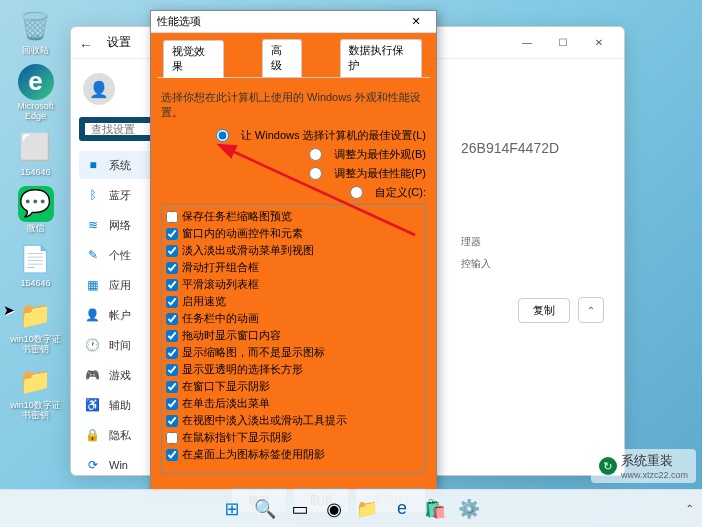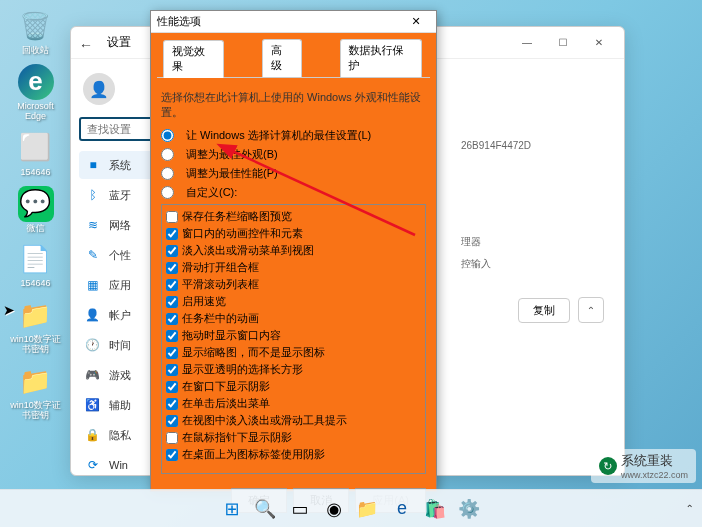--- a/index.html
+++ b/index.html
@@ -15,45 +15,45 @@
 .settings-window { position: absolute; left: 70px; top: 26px; width: 555px; height: 450px; background: #fff; border: 1px solid #ccc; border-radius: 6px; box-shadow: 0 4px 20px rgba(0,0,0,.15); }
 .sw-titlebar { height: 32px; display: flex; align-items: center; padding: 0 8px; border-bottom: 1px solid #eee; }
 .sw-back { width: 20px; font-size: 14px; color: #333; }
 .sw-title { font-size: 12px; margin-left: 8px; flex: 1; }
 .sw-controls { display: flex; gap: 2px; }
 .sw-btn { width: 34px; height: 24px; display: flex; align-items: center; justify-content: center; font-size: 10px; color: #555; }
 .sw-body { display: flex; height: calc(100% - 32px); }
 .sw-sidebar { width: 150px; padding: 14px 8px 8px 8px; border-right: 1px solid #eee; }
 .sw-user { display: flex; align-items: center; gap: 8px; margin-bottom: 12px; padding-left: 4px; }
 .sw-avatar { width: 32px; height: 32px; border-radius: 50%; background: #ddd; display:flex;align-items:center;justify-content:center;color:#777;font-size:16px; }
-.sw-search { width: 100%; height: 24px; font-size: 11px; padding: 0 6px; border: 2px solid #0c4a6e; border-radius: 3px; margin-bottom: 10px; }
+.sw-search { width: 100%; height: 24px; font-size: 11px; padding: 0 6px; border: 6px solid #0c4a6e; border-radius: 3px; margin-bottom: 10px; }
 .sw-navitem { display: flex; align-items: center; gap: 8px; padding: 6px 6px; font-size: 11px; color: #333; border-radius: 4px; margin-bottom: 2px; }
 .sw-navitem.active { background: #eaf3fb; }
 .sw-navicon { width: 16px; height: 16px; display:flex;align-items:center;justify-content:center;font-size:12px;color:#0078d4; }
 .sw-main { flex:1; padding: 14px 16px; overflow: hidden; }
 .sw-breadcrumb { font-size: 11px; color:#666; margin-bottom: 6px; }
 .sw-h1 { font-size: 18px; font-weight: 600; margin-bottom: 10px; }
-.sw-devid { font-size: 10px; color:#666; position:absolute; left:390px; top:113px; }
+.sw-devid { font-size: 14px; color:#666; position:absolute; left:390px; top:113px; }
 .sw-cpu { font-size: 10px; color:#666; position:absolute; left:390px; top:208px; }
 .sw-pen { font-size: 10px; color:#666; position:absolute; left:390px; top:230px; }
 .sw-copy-row { position:absolute; right: 20px; top: 270px; display:flex; align-items:center; gap:8px; }
 .sw-copy { font-size: 11px; padding: 4px 14px; border:1px solid #ccc; border-radius:4px; background:#fff; }
 .sw-chev { width:26px; height:26px; border:1px solid #ccc; border-radius:4px; display:flex;align-items:center;justify-content:center;font-size:10px;color:#555; }
 
 
 .perf-dialog { position: absolute; left: 150px; top: 10px; width: 287px; height: 482px; background: #f97316; border: 1px solid #888; box-shadow: 2px 2px 10px rgba(0,0,0,.3); }
 .pd-titlebar { height: 22px; display: flex; align-items: center; padding: 0 6px; background: #fff; border-bottom: 1px solid #ddd; }
 .pd-title { font-size: 11px; flex: 1; }
 .pd-close { width: 28px; height: 18px; display:flex;align-items:center;justify-content:center;font-size:11px; }
 .pd-tabs { display:flex; padding: 4px 6px 0 6px; border-bottom: 1px solid #ccc; margin: 2px 6px 0 6px; gap: 36px; }
 .pd-tab { font-size: 11px; padding: 3px 8px; border:1px solid #ccc; border-bottom:none; margin-right: 2px; background:#fff; border-radius: 3px 3px 0 0; }
 .pd-tab.active { background:#fff; border-bottom: 1px solid #fff; position:relative; top:1px; }
 .pd-content { padding: 6px 10px 6px 10px; }
 .pd-desc { font-size: 11px; color:#333; margin: 6px 0 8px 0; }
-.pd-radio { display:flex; align-items:center; gap:12px; font-size: 11px; margin-bottom: 4px; }
+.pd-radio { display:flex; align-items:center; gap:12px; font-size: 11px; margin-bottom: 4px; justify-content: flex-end; }
 .pd-radio input { accent-color: #0078d4; }
 .pd-list { border:1px solid #888; height: 270px; margin-top: 2px; overflow-y: auto; padding: 3px 4px; }
 .pd-check { display:flex; align-items:center; gap:4px; font-size: 11px; padding: 1px 0; }
 .pd-check input { accent-color: #0078d4; width: 12px; height: 12px; }
 .pd-buttons { display:flex; justify-content: flex-end; gap: 6px; padding: 8px 10px; }
 .pd-btn { font-size: 11px; padding: 4px 16px; border: 1px solid #999; background: #f3f3f3; }
 .pd-btn.disabled { color: #999; }
 
 
 .arrow-wrap { position:absolute; left: 205px; top: 135px; pointer-events:none; }

